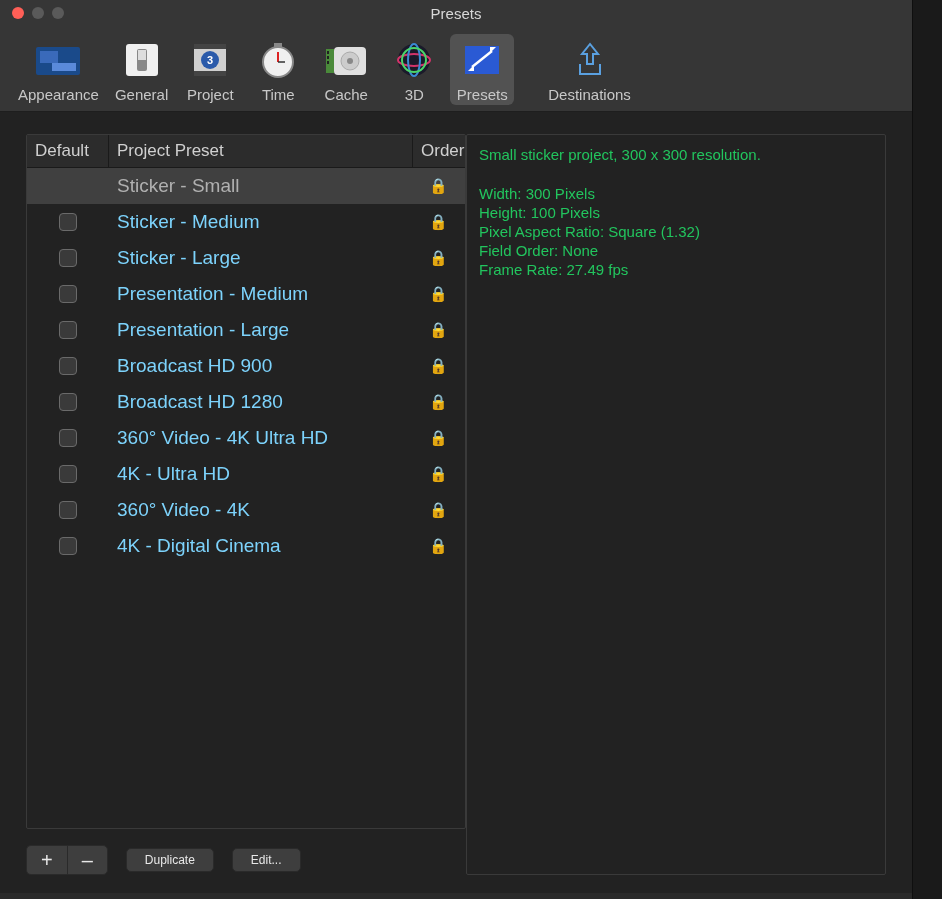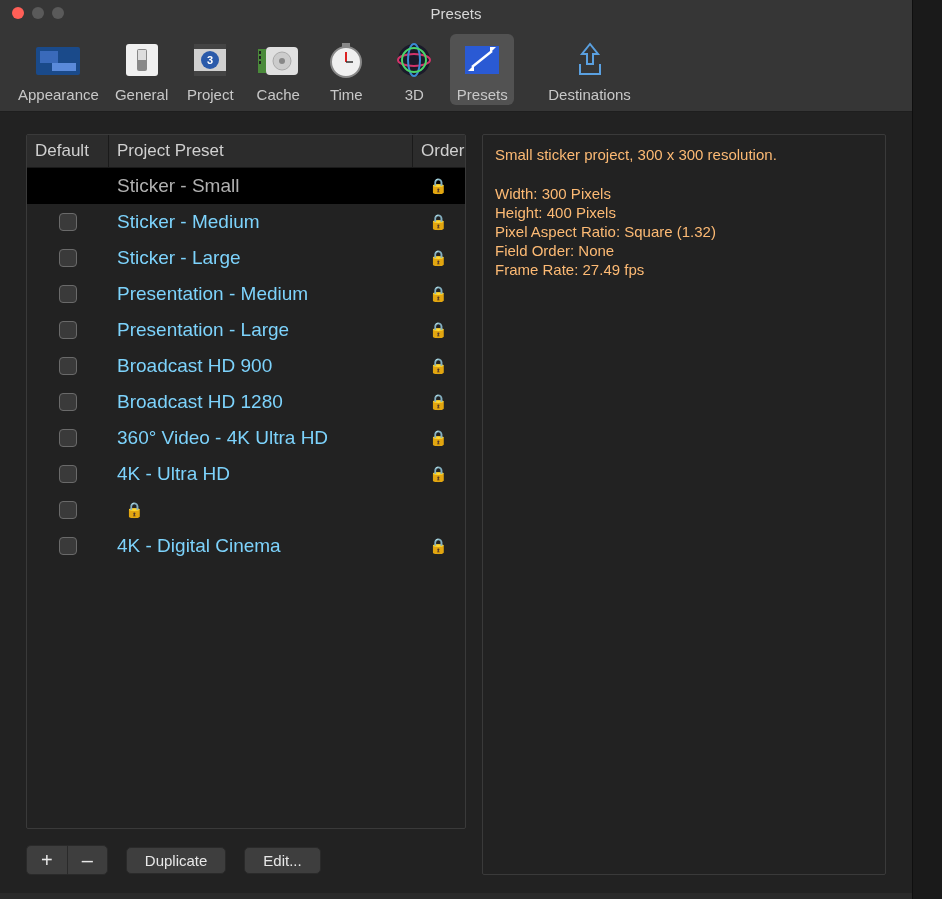--- a/index.html
+++ b/index.html
@@ -65,21 +65,20 @@
   margin-bottom: 4px;
 }
 .toolbar-label {
   color: #c8c8c8;
   font-size: 15px;
 }
 .spacer { width: 20px; }
 .content {
   display: flex;
   padding: 22px 26px 18px 26px;
-  gap: 16px;
   height: calc(100% - 26px - 92px);
   background: #222222;
 }
 .left-panel {
   width: 440px;
   display: flex;
   flex-direction: column;
 }
 .preset-table {
   flex: 1;
@@ -103,21 +102,21 @@
 }
 .col-default { width: 82px; }
 .col-name { flex: 1; }
 .col-lock { width: 52px; border-right: none !important; }
 .preset-rows { flex: 1; overflow: auto; }
 .preset-row {
   display: flex;
   align-items: center;
   height: 36px;
 }
-.preset-row.selected { background: #000000; }
+.preset-row.selected { background: #404040; }
 .preset-row .col-default {
   display: flex; align-items: center; justify-content: center;
 }
 .preset-row .col-name {
   color: #7dd3fc;
   font-size: 19px;
   padding-left: 8px;
   white-space: nowrap;
   overflow: hidden;
 }
@@ -136,37 +135,37 @@
   display: flex;
   gap: 18px;
   margin-top: 16px;
   align-items: center;
 }
 .btn-group { display: flex; }
 .btn {
   background: #3e3e3e;
   color: #e8e8e8;
   border: 1px solid #2a2a2a;
-  font-size: 15px;
+  font-size: 12px;
   padding: 4px 18px;
   cursor: pointer;
   border-radius: 5px;
 }
 .btn-group .btn { border-radius: 0; padding: 4px 14px; font-size: 20px; line-height: 20px;}
 .btn-group .btn:first-child { border-radius: 5px 0 0 5px; border-right: none;}
 .btn-group .btn:last-child { border-radius: 0 5px 5px 0; }
 .right-panel {
   flex: 1;
   border: 1px solid #3a3a3a;
   background: #222222;
   border-radius: 2px;
   padding: 10px 12px;
 }
 .detail-text {
-  color: #fdba74;
+  color: #22c55e;
   font-size: 15px;
   line-height: 19px;
   white-space: pre-line;
 }
 .detail-desc { margin-bottom: 20px; }
 </style>
 </head>
 <body>
 
 <div class="window">
@@ -207,42 +206,42 @@
             <rect x="4" y="4" width="32" height="5" fill="#444"></rect>
             <rect x="4" y="31" width="32" height="5" fill="#444"></rect>
             <circle cx="20" cy="20" r="9" fill="#2a5aaa"></circle>
             <text x="20" y="24" font-size="11" fill="#fff" text-anchor="middle" font-weight="bold">3</text>
           </svg>
       </div>
       <span class="toolbar-label">Project</span>
     </div>
     <div class="toolbar-item">
       <div class="toolbar-icon">
+        <svg width="38" height="40">
+            <circle cx="19" cy="22" r="15" fill="#f0f0f0" stroke="#888" stroke-width="2"></circle>
+            <rect x="15" y="3" width="8" height="5" fill="#888"></rect>
+            <line x1="19" y1="22" x2="19" y2="12" stroke="#d22" stroke-width="2"></line>
+            <line x1="19" y1="22" x2="26" y2="22" stroke="#333" stroke-width="1.5"></line>
+          </svg>
+      </div>
+      <span class="toolbar-label">Time</span>
+    </div>
+    <div class="toolbar-item">
+      <div class="toolbar-icon">
         <svg width="44" height="38">
             <rect x="2" y="8" width="8" height="24" fill="#4a8a3a"></rect>
             <rect x="3" y="10" width="2" height="3" fill="#222"></rect>
             <rect x="3" y="15" width="2" height="3" fill="#222"></rect>
             <rect x="3" y="20" width="2" height="3" fill="#222"></rect>
             <rect x="10" y="6" width="32" height="28" rx="4" fill="#e0e0e0"></rect>
             <circle cx="26" cy="20" r="9" fill="#ccc" stroke="#aaa"></circle>
             <circle cx="26" cy="20" r="3" fill="#888"></circle>
           </svg>
       </div>
       <span class="toolbar-label">Cache</span>
-    </div>
-    <div class="toolbar-item">
-      <div class="toolbar-icon">
-        <svg width="38" height="40">
-            <circle cx="19" cy="22" r="15" fill="#f0f0f0" stroke="#888" stroke-width="2"></circle>
-            <rect x="15" y="3" width="8" height="5" fill="#888"></rect>
-            <line x1="19" y1="22" x2="19" y2="12" stroke="#d22" stroke-width="2"></line>
-            <line x1="19" y1="22" x2="26" y2="22" stroke="#333" stroke-width="1.5"></line>
-          </svg>
-      </div>
-      <span class="toolbar-label">Time</span>
     </div>
     <div class="toolbar-item">
       <div class="toolbar-icon">
         <svg width="40" height="40">
             <circle cx="20" cy="20" r="16" fill="#1a1a2a"></circle>
             <ellipse cx="20" cy="20" rx="16" ry="6" fill="none" stroke="#d4336a" stroke-width="2"></ellipse>
             <ellipse cx="20" cy="20" rx="6" ry="16" fill="none" stroke="#3a8ad4" stroke-width="2"></ellipse>
             <ellipse cx="20" cy="20" rx="12" ry="12" fill="none" stroke="#4ad46a" stroke-width="2" transform="rotate(45 20 20)"></ellipse>
           </svg>
       </div>
@@ -356,20 +355,21 @@
               </div>
               <div class="col-name">4K - Ultra HD</div>
               <div class="col-lock">
                 <span class="lock-icon">🔒</span>
               </div>
             </div>
             <div class="preset-row">
               <div class="col-default">
                 <div class="checkbox"></div>
               </div>
+              <div class="col-name">360° Video - 4K</div>
               <div class="col-lock">
                 <span class="lock-icon">🔒</span>
               </div>
             </div>
             <div class="preset-row">
               <div class="col-default">
                 <div class="checkbox"></div>
               </div>
               <div class="col-name">4K - Digital Cinema</div>
               <div class="col-lock">
@@ -383,19 +383,19 @@
           <button class="btn">+</button>
           <button class="btn">–</button>
         </div>
         <button class="btn">Duplicate</button>
         <button class="btn">Edit...</button>
       </div>
     </div>
     <div class="right-panel">
       <div class="detail-text detail-desc">Small sticker project, 300 x 300 resolution.</div>
       <div class="detail-text">Width: 300 Pixels</div>
-      <div class="detail-text">Height: 400 Pixels</div>
+      <div class="detail-text">Height: 100 Pixels</div>
       <div class="detail-text">Pixel Aspect Ratio: Square (1.32)</div>
       <div class="detail-text">Field Order: None</div>
       <div class="detail-text">Frame Rate: 27.49 fps</div>
     </div>
   </div>
 </div>
 
 </body></html>

